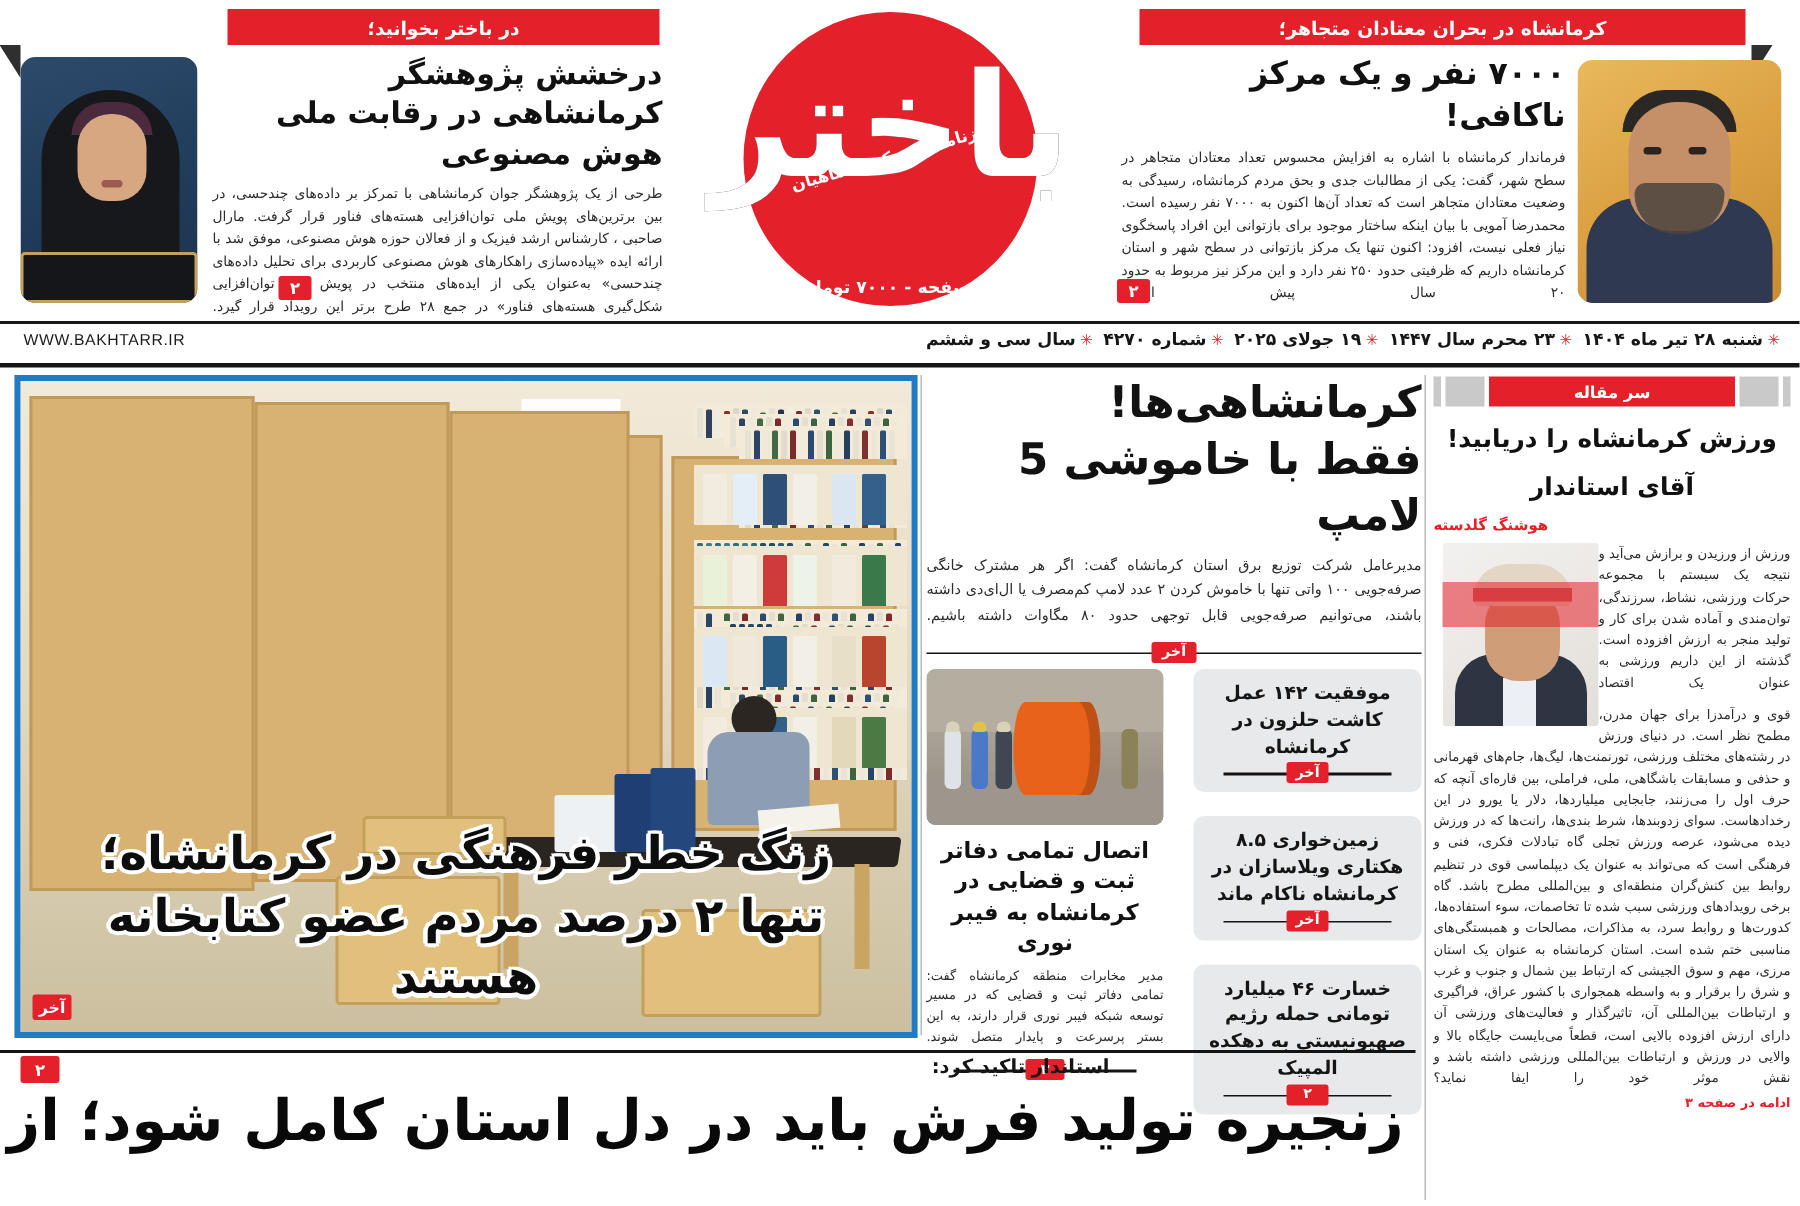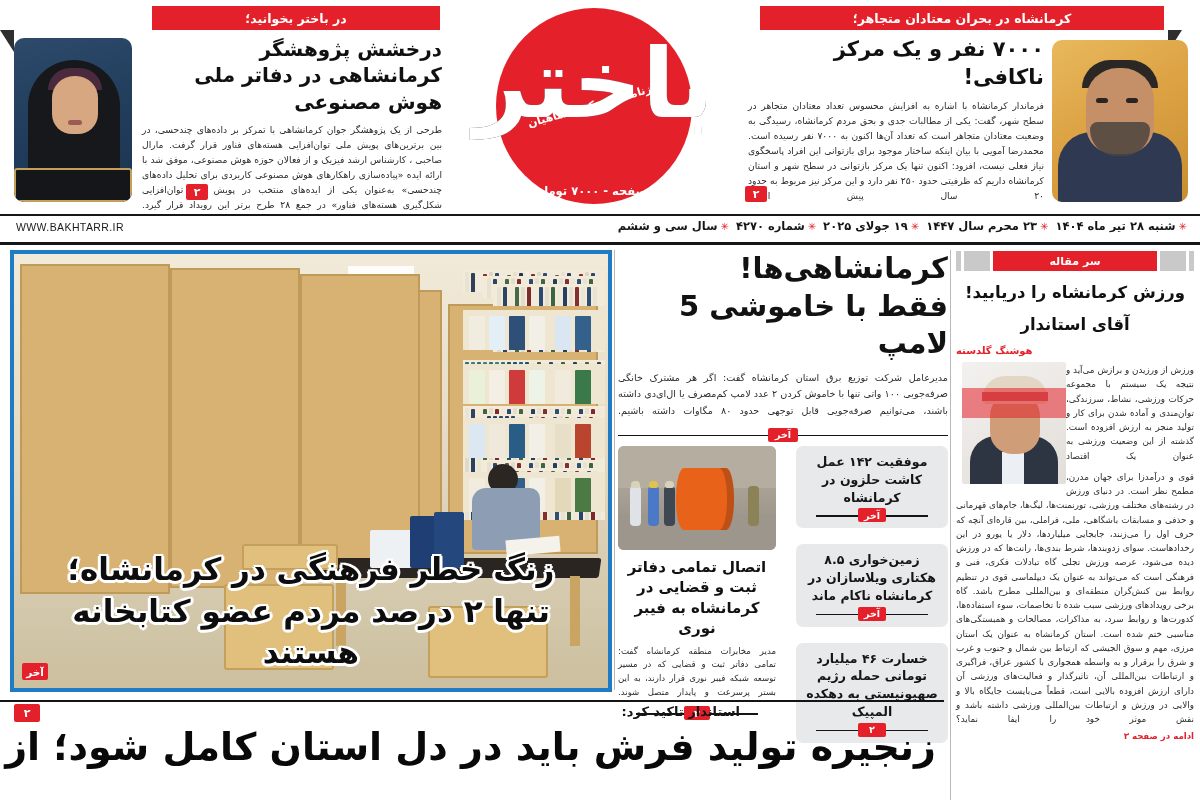--- a/index.html
+++ b/index.html
@@ -216,21 +216,21 @@
       <div class="ph ph-woman">
         <div class="hijab"></div>
           <div class="hair"></div>
           <div class="face"></div>
         <div class="lip"></div>
           <div class="chair"></div>
       </div>
     </div>
 
     <div class="tl-text">
-      <div class="tl-head">درخشش پژوهشگر کرمانشاهی در دفاتر ملی هوش مصنوعی</div>
+      <div class="tl-head">درخشش پژوهشگر کرمانشاهی در رقابت ملی هوش مصنوعی</div>
       <div class="body tl-body">طرحی از یک پژوهشگر جوان کرمانشاهی با تمرکز بر داده‌های چندحسی، در بین برترین‌های پویش ملی توان‌افزایی هسته‌های فناور قرار گرفت. مارال صاحبی ، کارشناس ارشد فیزیک و از فعالان حوزه هوش مصنوعی، موفق شد با ارائه ایده «پیاده‌سازی راهکارهای هوش مصنوعی کاربردی برای تحلیل داده‌های چندحسی» به‌عنوان یکی از ایده‌های منتخب در پویش ملی توان‌افزایی شکل‌گیری هسته‌های فناور» در جمع ۲۸ طرح برتر این رویداد قرار گیرد.</div>
     </div>
     <div class="badge pg-left">۲</div>
 
     <div class="logo">
       <div class="logo-circle"></div>
       <div class="logo-word">باختر</div>
       <div class="logo-sub">روزنامه صبح کرمانشاهیان</div>
       <div class="logo-price">۴ صفحه - ۷۰۰۰ تومان</div>
     </div>
@@ -776,21 +776,21 @@
       <div class="edit-photo">
         <div class="ph ph-ed">
           <div class="suit"></div>
             <div class="shirt"></div>
           <div class="face"></div>
             <div class="hat"></div>
             <div class="hatband"></div>
           <div class="wm"></div>
         </div>
       </div>
-      <div class="body edit-body">ورزش از ورزیدن و برازش می‌آید و نتیجه یک سیستم با مجموعه حرکات ورزشی، نشاط، سرزندگی، توان‌مندی و آماده شدن برای کار و تولید منجر به ارزش افزوده است. گذشته از این وضعیت ورزشی به عنوان یک اقتصاد</div>
+      <div class="body edit-body">ورزش از ورزیدن و برازش می‌آید و نتیجه یک سیستم با مجموعه حرکات ورزشی، نشاط، سرزندگی، توان‌مندی و آماده شدن برای کار و تولید منجر به ارزش افزوده است. گذشته از این داریم ورزشی به عنوان یک اقتصاد</div>
       <div class="body edit-body">قوی و درآمدزا برای جهان مدرن، مطمح نظر است. در دنیای ورزش در رشته‌های مختلف ورزشی، تورنمنت‌ها، لیگ‌ها، جام‌های قهرمانی و حذفی و مسابقات باشگاهی، ملی، فراملی، بین قاره‌ای آنچه که حرف اول را می‌زنند، جابجایی میلیاردها، دلار یا یورو در این رخدادهاست. سوای زدوبندها، شرط بندی‌ها، رانت‌ها که در ورزش دیده می‌شود، عرصه ورزش تجلی گاه تبادلات فکری، فنی و فرهنگی است که می‌تواند به عنوان یک دیپلماسی قوی در تنظیم روابط بین کنش‌گران منطقه‌ای و بین‌المللی مطرح باشد. گاه برخی رویدادهای ورزشی سبب شده تا تخاصمات، سوء استفاده‌ها، کدورت‌ها و روابط سرد، به مذاکرات، مصالحات و همبستگی‌های مناسبی ختم شده است. استان کرمانشاه به عنوان یک استان مرزی، مهم و سوق الجیشی که ارتباط بین شمال و جنوب و غرب و شرق را برقرار و به واسطه همجواری با کشور عراق، فراگیری و ارتباطات بین‌المللی آن، تاثیرگذار و فعالیت‌های ورزشی آن دارای ارزش افزوده بالایی است، قطعاً می‌بایست جایگاه بالا و والایی در ورزش و ارتباطات بین‌المللی ورزشی داشته باشد و نقش موثر خود را ایفا نماید؟</div>
       <div class="edit-cont">ادامه در صفحه ۳</div>
     </div>
   </div>
 
   <div class="bottom">
     <div class="b-rule"></div>
     <div class="badge b-badge">۲</div>
     <div class="b-kicker">استاندار تاکید کرد:</div>
     <div class="b-head">زنجیره تولید فرش باید در دل استان کامل شود؛ از پشم تا صادرات</div>

